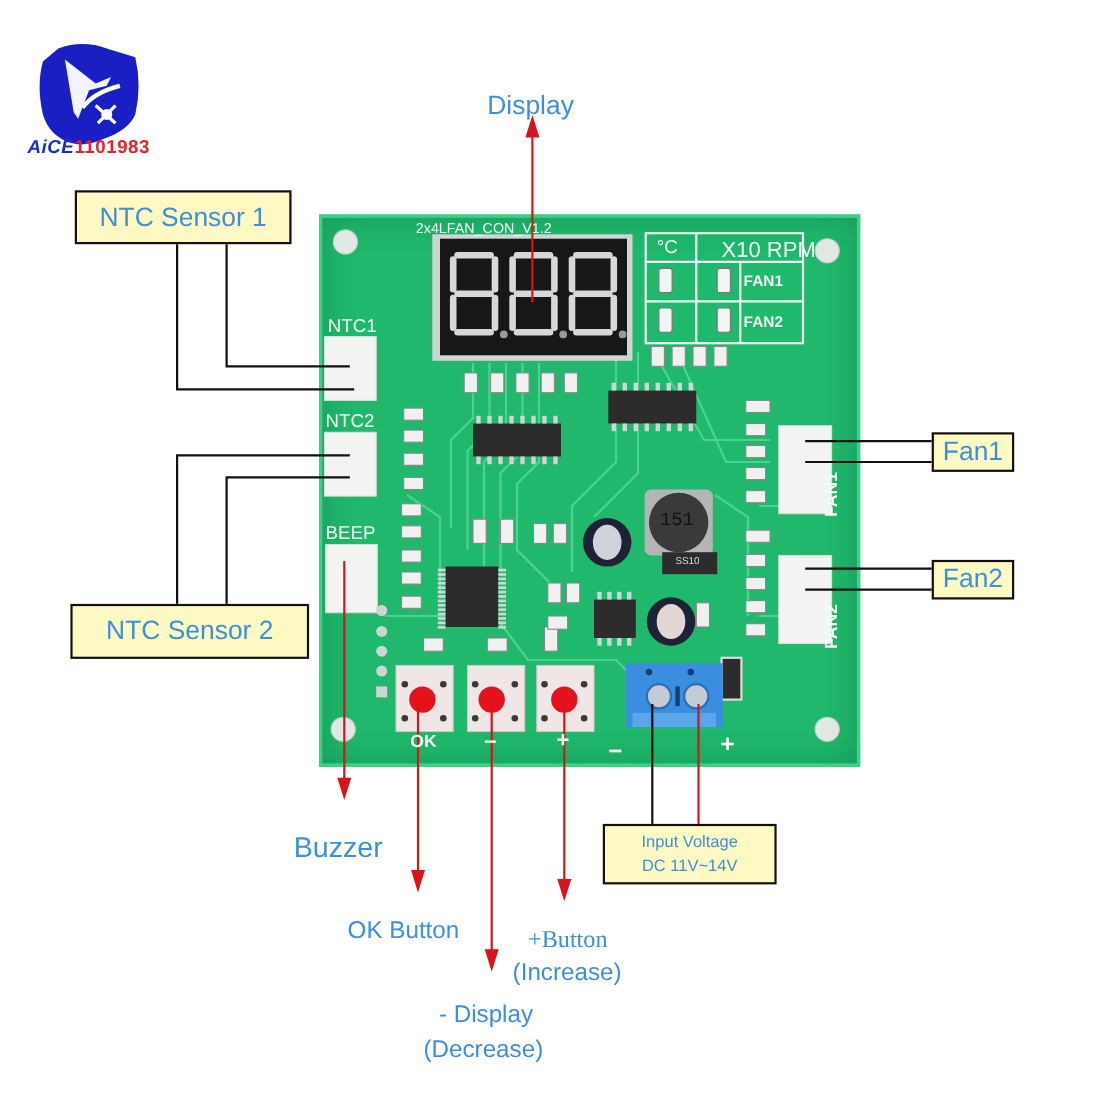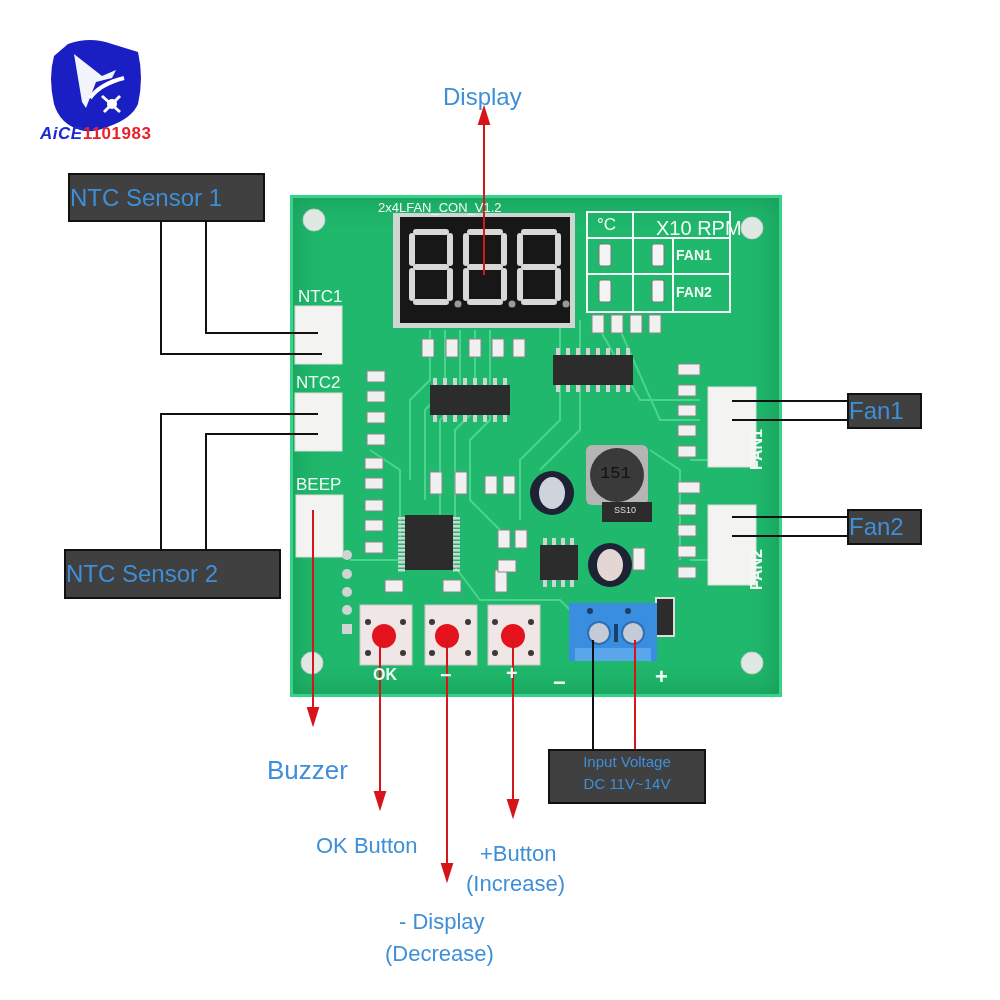--- a/index.html
+++ b/index.html
@@ -1,26 +1,26 @@
 <!DOCTYPE html>
 <html><head>
 <meta charset="utf-8">
 <style>
   html,body{margin:0;padding:0;background:#ffffff;}
   body{width:1000px;height:1000px;position:relative;overflow:hidden;font-family:"Liberation Sans",sans-serif;}
   .abs{position:absolute;}
   .lbl{position:absolute;color:#3f8fd8;font-family:"Liberation Sans",sans-serif;white-space:nowrap;margin-top:17px;}
-  .box{position:absolute;border:2px solid #111;background:#404040;color:#3f8fd8;font-family:"Liberation Sans",sans-serif;box-sizing:border-box;display:flex;align-items:center;justify-content:flex-start;white-space:nowrap;}
+  .box{position:absolute;border:2px solid #111;background:#fef9c3;color:#3f8fd8;font-family:"Liberation Sans",sans-serif;box-sizing:border-box;display:flex;align-items:center;justify-content:center;white-space:nowrap;}
   .silk{position:absolute;color:#f2fbf6;font-family:"Liberation Sans",sans-serif;font-weight:bold;white-space:nowrap;}
   svg{position:absolute;left:0;top:0;}
 </style>
 </head>
 <body>
 
-<div class="abs" style="left:40px;top:38px;width:130px;height:100px;">
+<div class="abs" style="left:25px;top:38px;width:130px;height:100px;">
   <svg width="130" height="100">
     <path d="M28 6 Q50 -2 72 6 L98 14 Q104 40 98 66 Q92 80 70 88 Q52 96 40 92 Q20 86 14 66 Q8 40 14 18 Z" fill="#1a1fc4"></path>
     <path d="M34 16 L62 38 L76 32 L72 40 L56 44 L46 70 L42 64 Z" fill="#fff" opacity="0.95"></path>
     <path d="M50 60 Q60 46 84 40" stroke="#fff" stroke-width="4" fill="none"></path>
     <circle cx="72" cy="66" r="5" fill="#fff"></circle>
     <path d="M62 58 L80 74 M80 58 L64 74" stroke="#fff" stroke-width="3"></path>
   </svg>
   <div class="abs" style="left:0;top:86px;font-weight:bold;font-size:17px;letter-spacing:0.5px;">
     <span style="color:#1a2bd1;font-style:italic;">AiCE</span><span style="color:#e8222a;">1101983</span>
   </div>
@@ -336,21 +336,21 @@
 </div>
 <div class="box" style="left:847px;top:393px;width:75px;height:36px;font-size:24px;">
   <span>Fan1</span>
 </div>
 <div class="box" style="left:847px;top:509px;width:75px;height:36px;font-size:24px;">
   <span>Fan2</span>
 </div>
 
 <div class="lbl" style="left:267px;top:738px;font-size:26px;">Buzzer</div>
 <div class="lbl" style="left:316px;top:816px;font-size:22px;">OK Button</div>
-<div class="lbl" style="left:480px;top:824px;font-size:22px;">+Button</div>
+<div class="lbl" style="left:480px;top:824px;font-size:22px;font-family:Liberation Serif, serif;">+Button</div>
 <div class="lbl" style="left:466px;top:854px;font-size:22px;">(Increase)</div>
 <div class="lbl" style="left:399px;top:892px;font-size:22px;">- Display</div>
 <div class="lbl" style="left:385px;top:924px;font-size:22px;">(Decrease)</div>
 
 <div class="box" style="left:548px;top:749px;width:158px;height:55px;font-size:15px;flex-direction:column;line-height:22px;">
   <span>Input Voltage</span>
   <span>DC 11V~14V</span>
 </div>
 
 </body></html>

